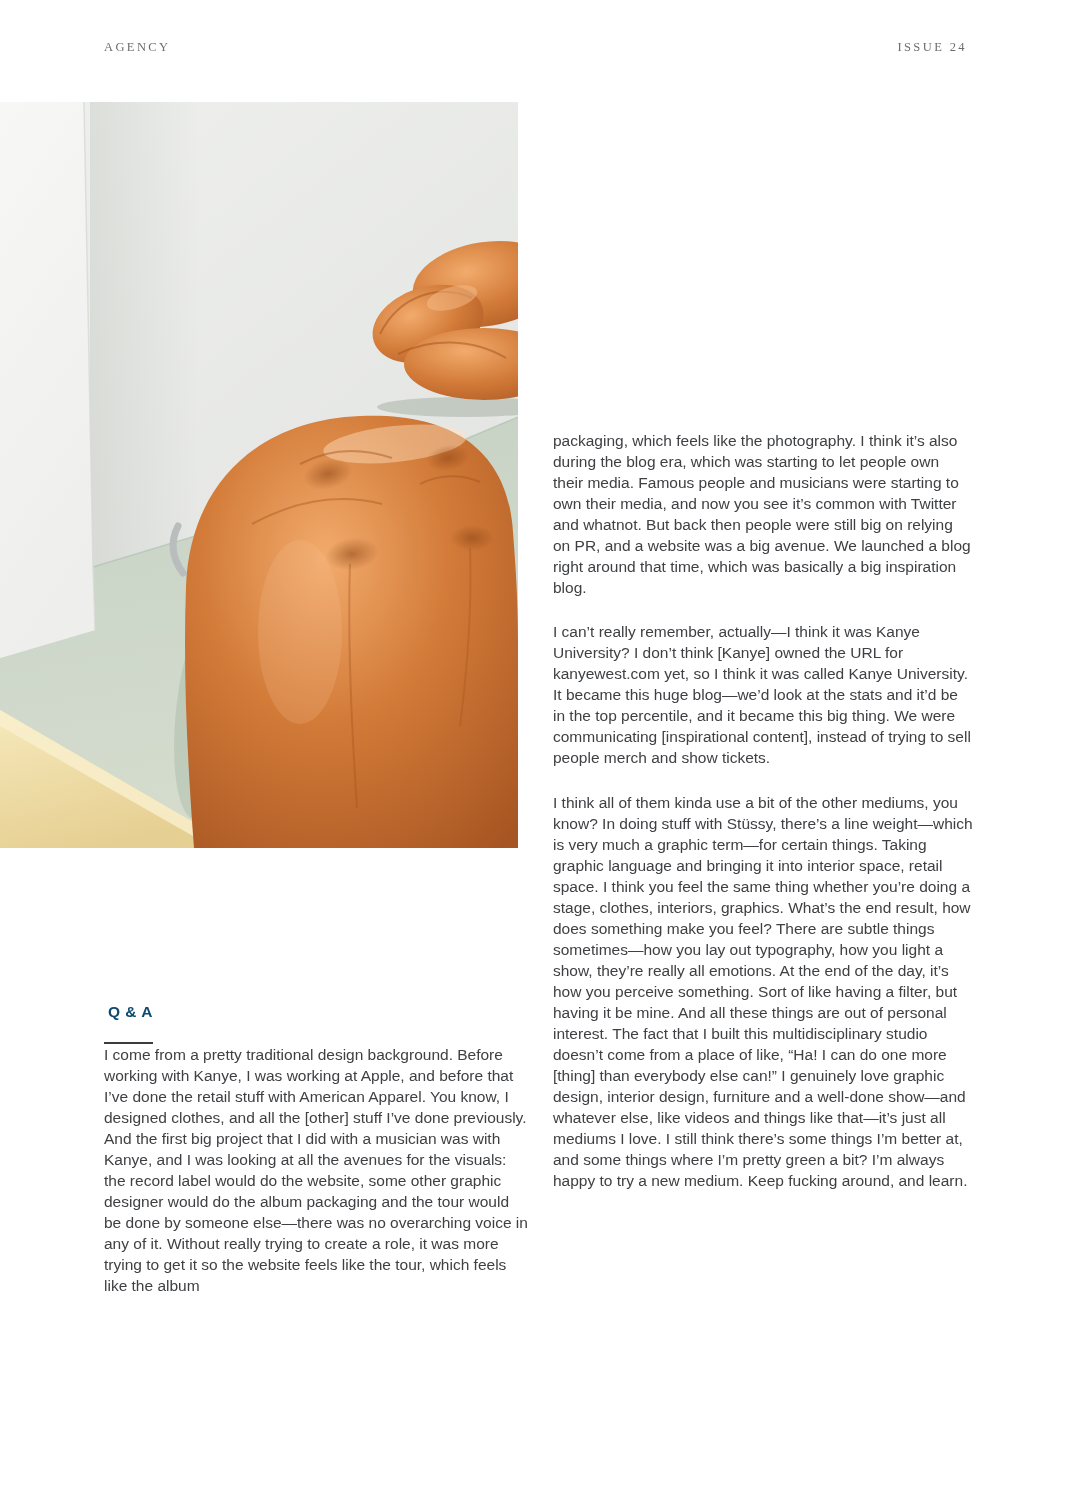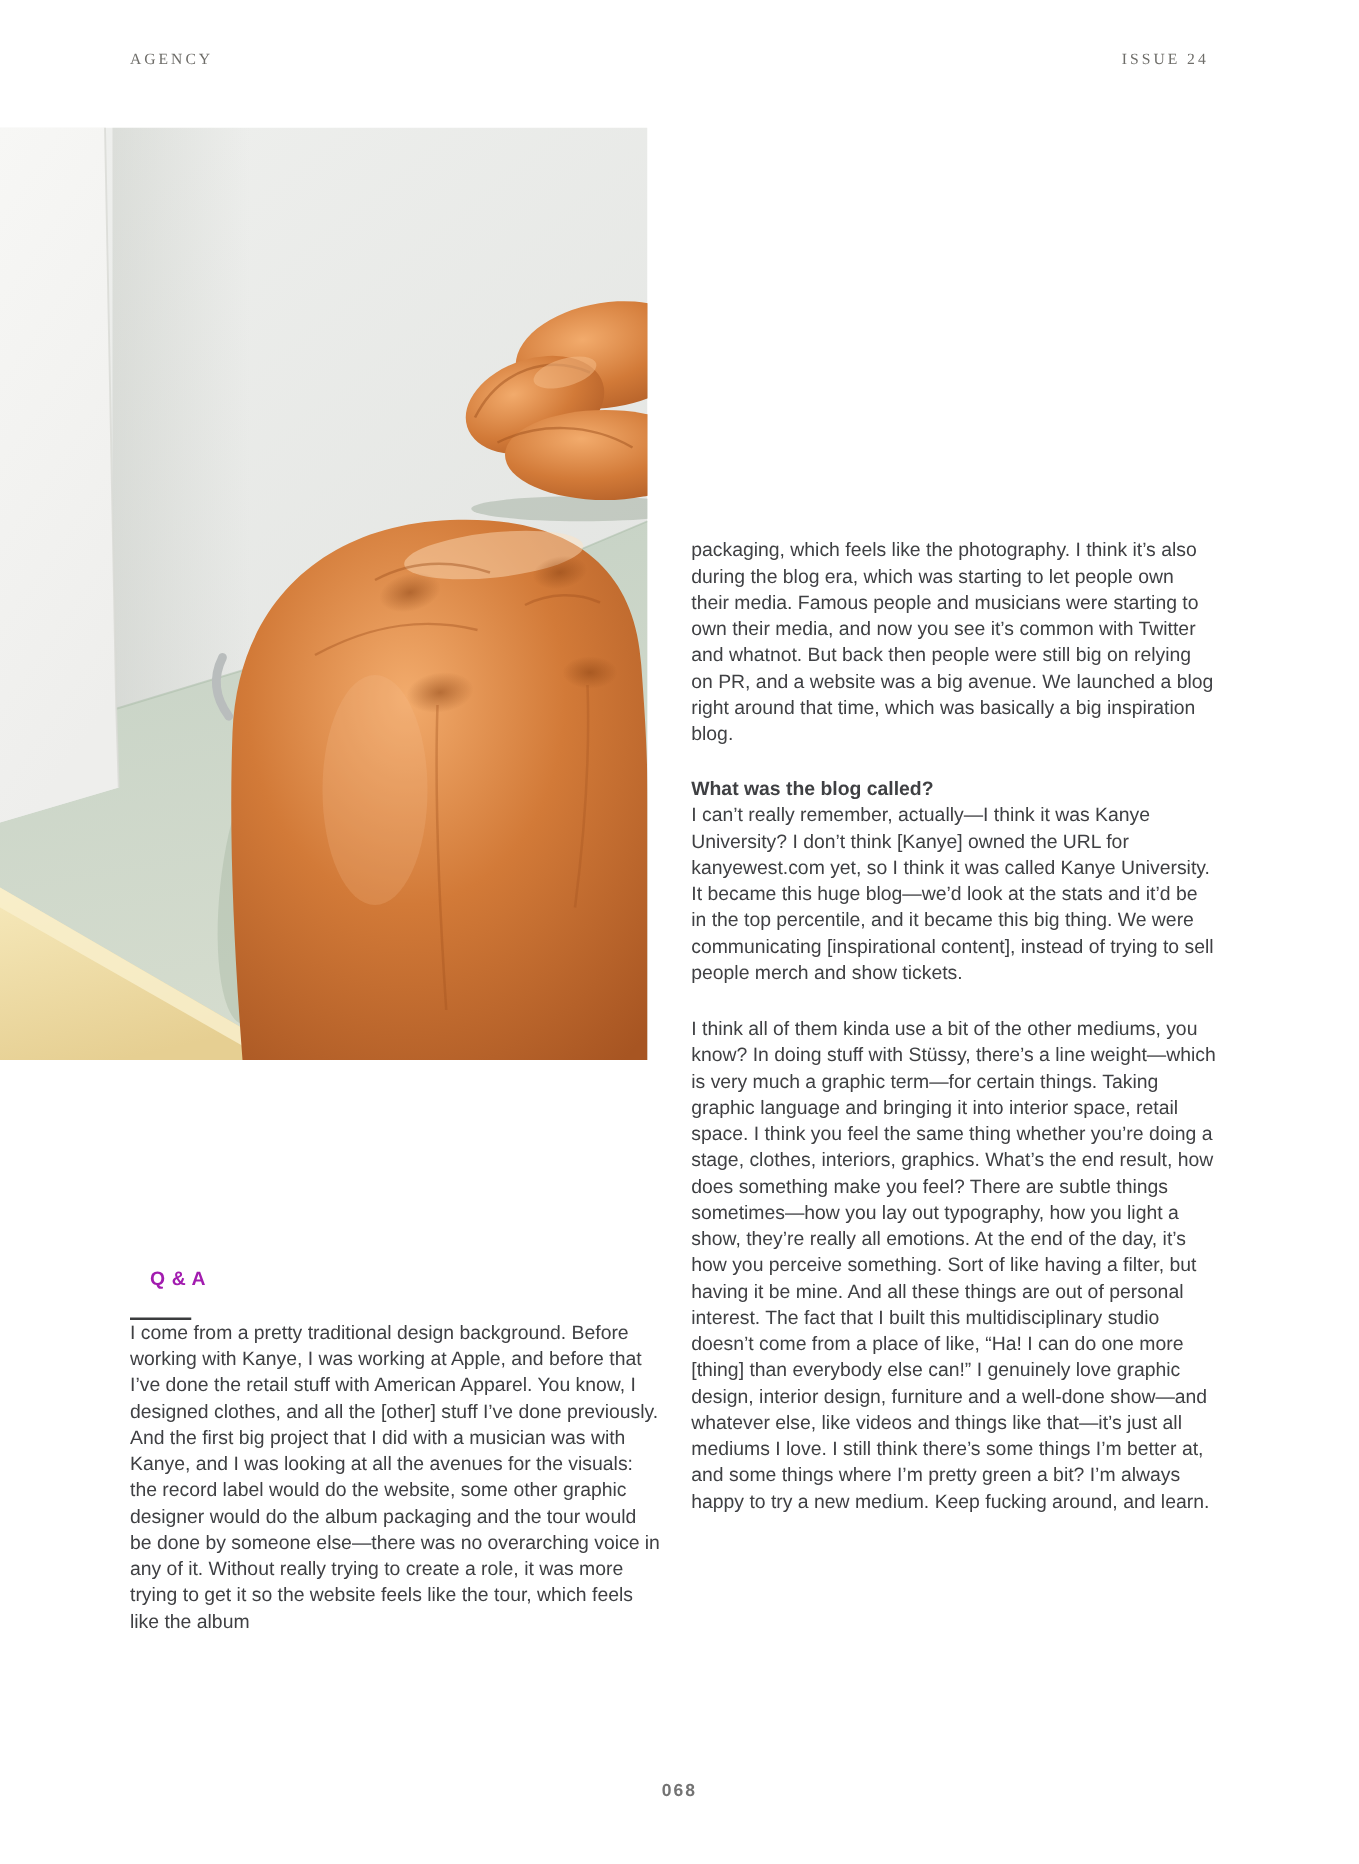--- a/index.html
+++ b/index.html
@@ -26,21 +26,21 @@
     margin:0;padding:0;display:block;
   }
   .photo svg{display:block;}
   
   .col{position:absolute;font-size:15.5px;line-height:21px;}
   .col-left{left:104px;top:997px;width:424px;}
   .col-right{left:553px;top:430px;width:420px;}
   .col p{margin:0 0 23.4px 0;}
   .col p.q{font-weight:bold;margin-bottom:0;}
   .section-label{
-    font-size:15.5px;font-weight:bold;margin:16px;color:#a21caf;
+    font-size:15.5px;font-weight:bold;margin:4px;color:#0c4a6e;
     letter-spacing:0.5px;
   }
   .section-rule{
     width:49px;height:0;border:none;border-top:2px solid #3b3c3e;
     margin:20px 0 0 0;
   }
   .col-left p.q{margin-top:27px;}
   
   .folio{
     position:absolute;left:0;right:0;top:1424px;text-align:center;
@@ -140,20 +140,18 @@
   </figure>
 
   <section class="col col-left">
     <h2 class="section-label">Q &amp; A</h2>
     <hr class="section-rule">
     <p class="a">I come from a pretty traditional design background. Before working with Kanye, I was working at Apple, and before that I’ve done the retail stuff with American Apparel. You know, I designed clothes, and all the [other] stuff I’ve done previously. And the first big project that I did with a musician was with Kanye, and I was looking at all the avenues for the visuals: the record label would do the website, some other graphic designer would do the album packaging and the tour would be done by someone else—there was no overarching voice in any of it. Without really trying to create a role, it was more trying to get it so the website feels like the tour, which feels like the album</p>
   </section>
 
   <section class="col col-right">
     <p class="a">packaging, which feels like the photography. I think it’s also during the blog era, which was starting to let people own their media. Famous people and musicians were starting to own their media, and now you see it’s common with Twitter and whatnot. But back then people were still big on relying on PR, and a website was a big avenue. We launched a blog right around that time, which was basically a big inspiration blog.</p>
-    <p class="q">What was the blog called?</p>
     <p class="a">I can’t really remember, actually—I think it was Kanye University? I don’t think [Kanye] owned the URL for kanyewest.com yet, so I think it was called Kanye University. It became this huge blog—we’d look at the stats and it’d be in the top percentile, and it became this big thing. We were communicating [inspirational content], instead of trying to sell people merch and show tickets.</p>
     <p class="a">I think all of them kinda use a bit of the other mediums, you know? In doing stuff with Stüssy, there’s a line weight—which is very much a graphic term—for certain things. Taking graphic language and bringing it into interior space, retail space. I think you feel the same thing whether you’re doing a stage, clothes, interiors, graphics. What’s the end result, how does something make you feel? There are subtle things sometimes—how you lay out typography, how you light a show, they’re really all emotions. At the end of the day, it’s how you perceive something. Sort of like having a filter, but having it be mine. And all these things are out of personal interest. The fact that I built this multidisciplinary studio doesn’t come from a place of like, “Ha! I can do one more [thing] than everybody else can!” I genuinely love graphic design, interior design, furniture and a well-done show—and whatever else, like videos and things like that—it’s just all mediums I love. I still think there’s some things I’m better at, and some things where I’m pretty green a bit? I’m always happy to try a new medium. Keep fucking around, and learn.</p>
   </section>
 
-  <div class="folio">068</div>
 
 </div>
 
 </body></html>

